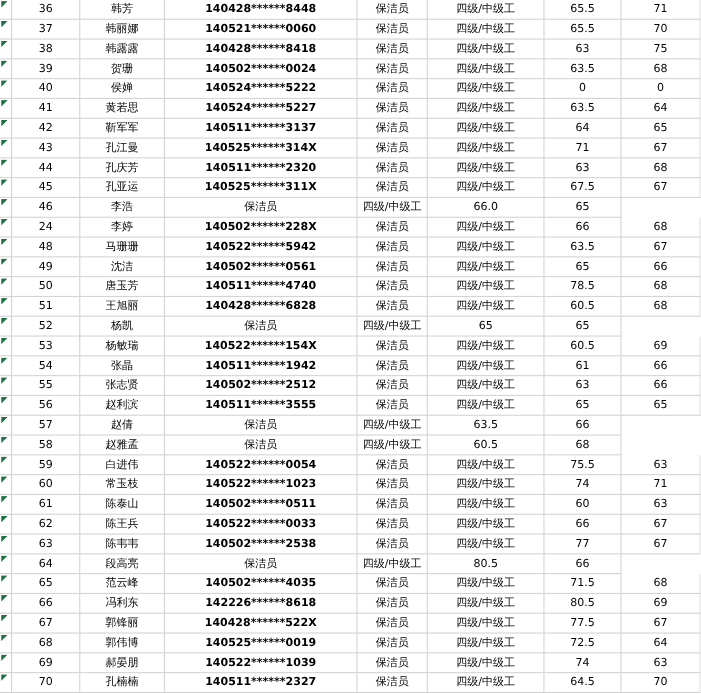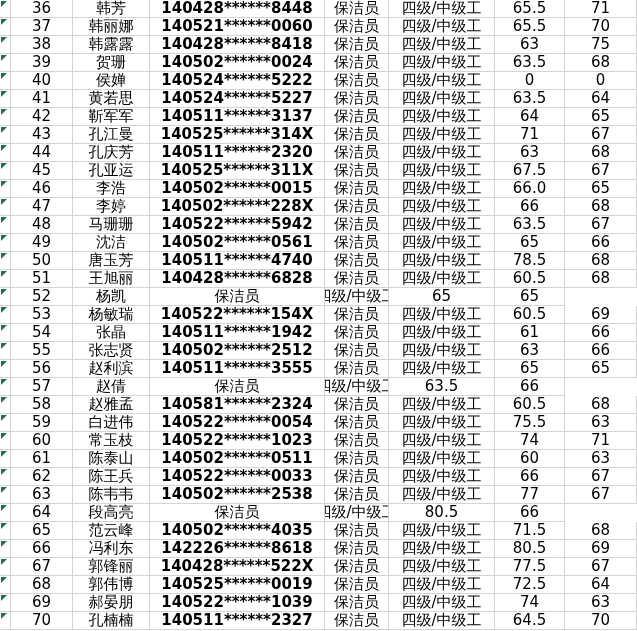--- a/index.html
+++ b/index.html
@@ -8,21 +8,21 @@
     --text:#000000;
     --flag-green:#1e7145;
   }
   html,body{margin:0;padding:0;background:#fff;}
   .sheet{
     position:relative;
     width:637px;height:631px;
     background:var(--cell-bg);
     overflow:hidden;
     font-family:"DejaVu Sans","Liberation Sans",sans-serif;
-    font-size:15px;
+    font-size:10px;
     color:var(--text);
   }
   .grid-row{
     display:grid;
     grid-template-columns:11px 62px 77px 175px 64px 106px 70px 72px;
     height:18px;
   }
   .cell{
     box-sizing:border-box;
     border-right:1px solid var(--grid-line);
@@ -173,31 +173,30 @@
     <div class="cell">四级/中级工</div>
     <div class="cell">67.5</div>
     <div class="cell">67</div>
   </div>
       <div class="grid-row">
     <div class="cell flag">
       <span class="tri"></span>
     </div>
     <div class="cell">46</div>
     <div class="cell">李浩</div>
-    <div class="cell id">140502******0015</div>
     <div class="cell">保洁员</div>
     <div class="cell">四级/中级工</div>
     <div class="cell">66.0</div>
     <div class="cell">65</div>
   </div>
       <div class="grid-row">
     <div class="cell flag">
       <span class="tri"></span>
     </div>
-    <div class="cell">47</div>
+    <div class="cell">24</div>
     <div class="cell">李婷</div>
     <div class="cell id">140502******228X</div>
     <div class="cell">保洁员</div>
     <div class="cell">四级/中级工</div>
     <div class="cell">66</div>
     <div class="cell">68</div>
   </div>
       <div class="grid-row">
     <div class="cell flag">
       <span class="tri"></span>
@@ -315,21 +314,20 @@
     <div class="cell">四级/中级工</div>
     <div class="cell">63.5</div>
     <div class="cell">66</div>
   </div>
       <div class="grid-row">
     <div class="cell flag">
       <span class="tri"></span>
     </div>
     <div class="cell">58</div>
     <div class="cell">赵雅孟</div>
-    <div class="cell id">140581******2324</div>
     <div class="cell">保洁员</div>
     <div class="cell">四级/中级工</div>
     <div class="cell">60.5</div>
     <div class="cell">68</div>
   </div>
       <div class="grid-row">
     <div class="cell flag">
       <span class="tri"></span>
     </div>
     <div class="cell">59</div>

